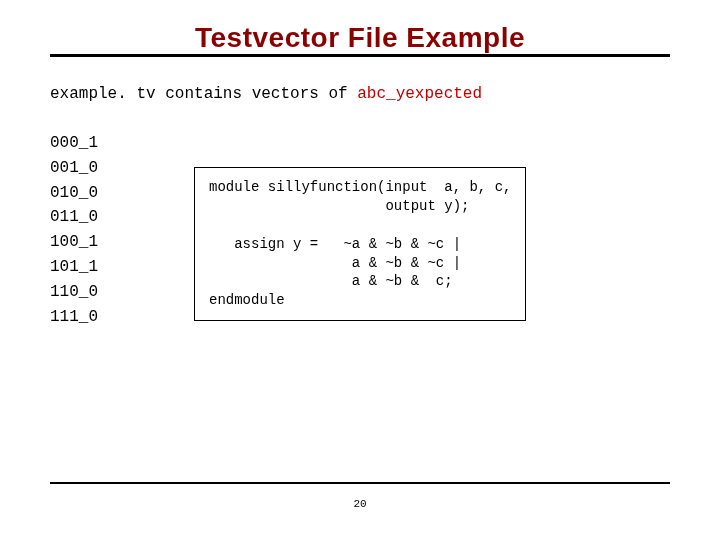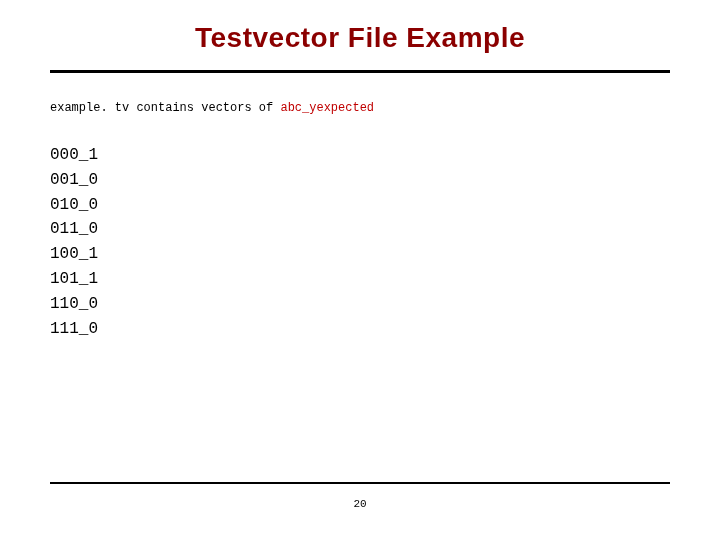--- a/index.html
+++ b/index.html
@@ -18,31 +18,31 @@
     position: relative;
     box-sizing: border-box;
     padding: 0 50px;
   }
   .title {
     font-size: 28px;
     font-weight: bold;
     color: #8b0000;
     text-align: center;
     padding-top: 22px;
-    padding-bottom: 16px;
+    padding-bottom: 0;
     letter-spacing: 0.5px;
   }
   .title-rule {
     border: none;
     border-top: 3px solid #000;
     margin: 0 0 28px 0;
   }
   .intro {
     font-family: "Courier New", Courier, monospace;
-    font-size: 12px;
+    font-size: 16px;
     color: #000;
     margin-bottom: 28px;
   }
   .intro .red {
     color: #c00000;
   }
   .body-row {
     display: flex;
     align-items: flex-start;
     gap: 36px;
@@ -108,17 +108,24 @@
   <div class="body-row">
     <div class="vectors"><span>000_1</span>
 <span>001_0</span>
 <span>010_0</span>
 <span>011_0</span>
 <span>100_1</span>
 <span>101_1</span>
 <span>110_0</span>
 <span>111_0</span></div>
 
+    <div class="code-box"><span>module sillyfunction(input  a, b, c,</span>
+<span>                     output y);</span>
+<span></span>
+<span>   assign y =   ~a &amp; ~b &amp; ~c |</span>
+<span>                 a &amp; ~b &amp; ~c |</span>
+<span>                 a &amp; ~b &amp;  c;</span>
+<span>endmodule</span></div>
   </div>
 
   <hr class="footer-rule">
   <div class="page-num">20</div>
 </div>
 
 </body></html>

